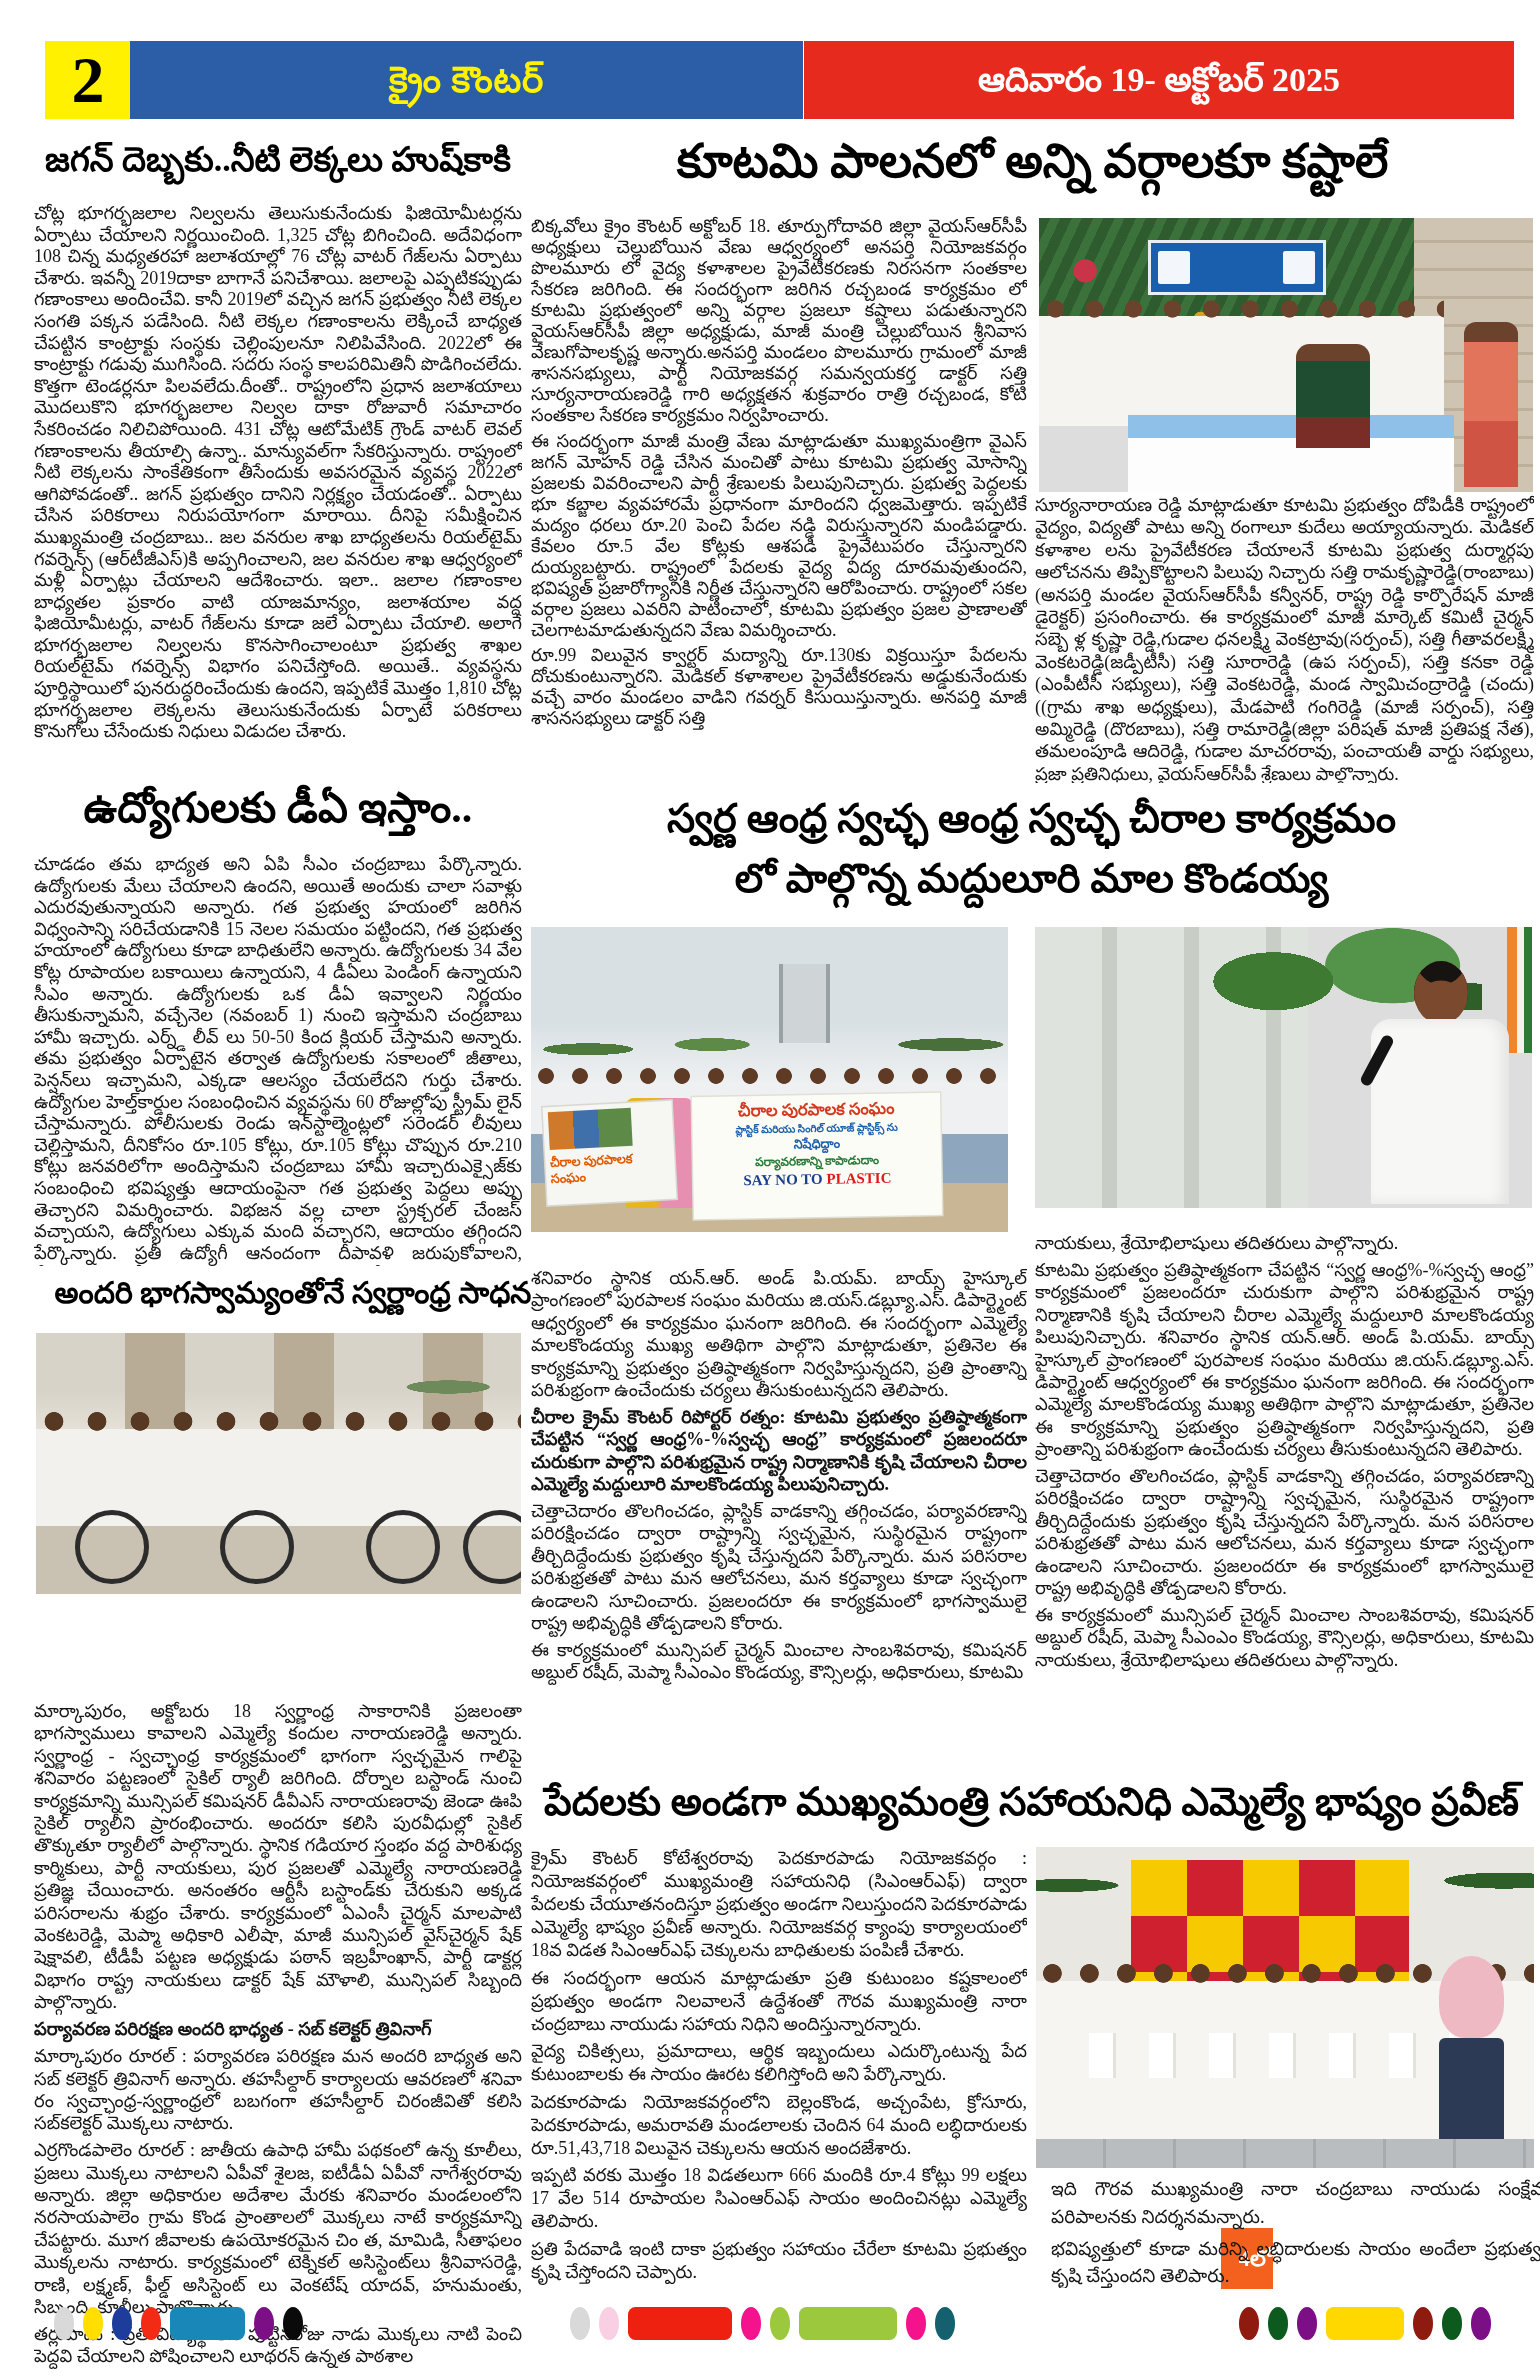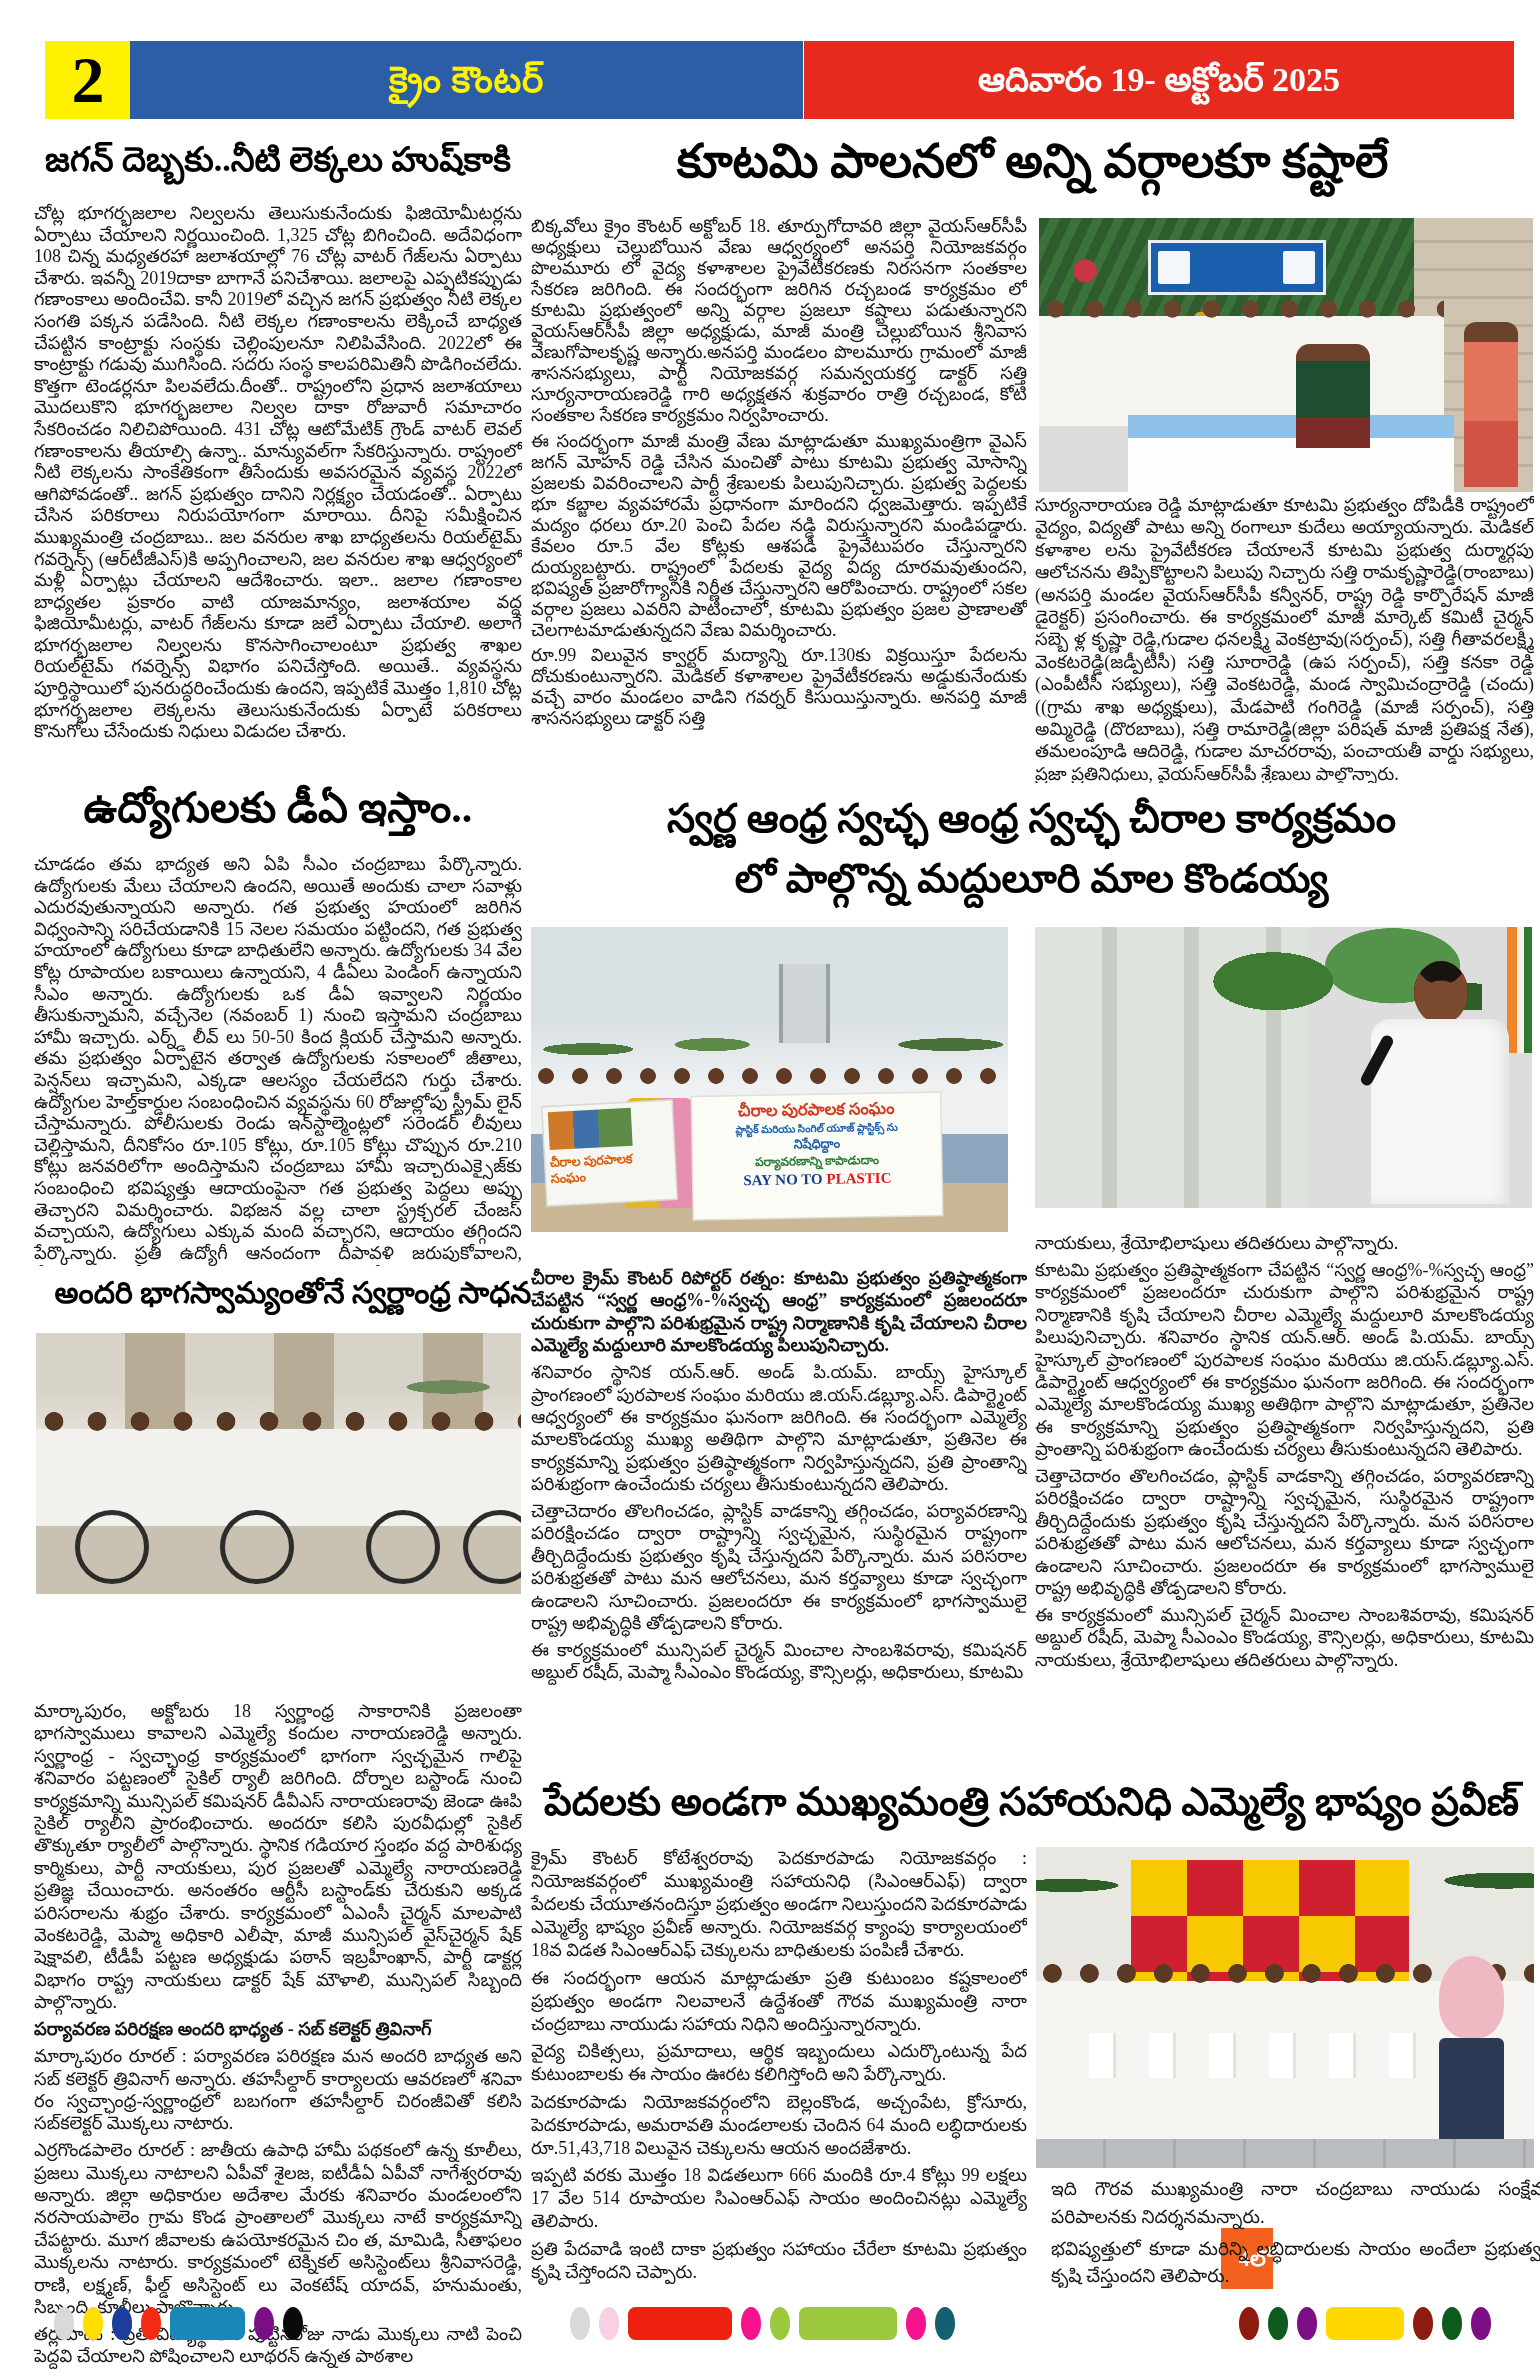--- a/index.html
+++ b/index.html
@@ -242,22 +242,22 @@
     <div class="flag"></div>
     <div class="crowd"></div>
     <div class="man">
       <div class="head"></div>
       <div class="bodyw"></div>
       <div class="mic"></div>
     </div>
   </div>
 
   <div class="abs body b-c1">
+    <p>శనివారం స్థానిక యన్.ఆర్. అండ్ పి.యమ్. బాయ్స్ హైస్కూల్ ప్రాంగణంలో పురపాలక సంఘం మరియు జి.యస్.డబ్ల్యూ.ఎస్. డిపార్ట్మెంట్ ఆధ్వర్యంలో ఈ కార్యక్రమం ఘనంగా జరిగింది. ఈ సందర్భంగా ఎమ్మెల్యే మాలకొండయ్య ముఖ్య అతిథిగా పాల్గొని మాట్లాడుతూ, ప్రతినెల ఈ కార్యక్రమాన్ని ప్రభుత్వం ప్రతిష్ఠాత్మకంగా నిర్వహిస్తున్నదని, ప్రతి ప్రాంతాన్ని పరిశుభ్రంగా ఉంచేందుకు చర్యలు తీసుకుంటున్నదని తెలిపారు.</p>
     <p><span class="lead">చీరాల క్రైమ్ కౌంటర్ రిపోర్టర్ రత్నం: కూటమి ప్రభుత్వం ప్రతిష్ఠాత్మకంగా చేపట్టిన “స్వర్ణ ఆంధ్ర%-%స్వచ్ఛ ఆంధ్ర” కార్యక్రమంలో ప్రజలందరూ చురుకుగా పాల్గొని పరిశుభ్రమైన రాష్ట్ర నిర్మాణానికి కృషి చేయాలని చీరాల ఎమ్మెల్యే మద్దులూరి మాలకొండయ్య పిలుపునిచ్చారు.</span></p>
-    <p>శనివారం స్థానిక యన్.ఆర్. అండ్ పి.యమ్. బాయ్స్ హైస్కూల్ ప్రాంగణంలో పురపాలక సంఘం మరియు జి.యస్.డబ్ల్యూ.ఎస్. డిపార్ట్మెంట్ ఆధ్వర్యంలో ఈ కార్యక్రమం ఘనంగా జరిగింది. ఈ సందర్భంగా ఎమ్మెల్యే మాలకొండయ్య ముఖ్య అతిథిగా పాల్గొని మాట్లాడుతూ, ప్రతినెల ఈ కార్యక్రమాన్ని ప్రభుత్వం ప్రతిష్ఠాత్మకంగా నిర్వహిస్తున్నదని, ప్రతి ప్రాంతాన్ని పరిశుభ్రంగా ఉంచేందుకు చర్యలు తీసుకుంటున్నదని తెలిపారు.</p>
     <p>చెత్తాచెదారం తొలగించడం, ప్లాస్టిక్ వాడకాన్ని తగ్గించడం, పర్యావరణాన్ని పరిరక్షించడం ద్వారా రాష్ట్రాన్ని స్వచ్ఛమైన, సుస్థిరమైన రాష్ట్రంగా తీర్చిదిద్దేందుకు ప్రభుత్వం కృషి చేస్తున్నదని పేర్కొన్నారు. మన పరిసరాల పరిశుభ్రతతో పాటు మన ఆలోచనలు, మన కర్తవ్యాలు కూడా స్వచ్ఛంగా ఉండాలని సూచించారు. ప్రజలందరూ ఈ కార్యక్రమంలో భాగస్వాములై రాష్ట్ర అభివృద్ధికి తోడ్పడాలని కోరారు.</p>
     <p>ఈ కార్యక్రమంలో మున్సిపల్ చైర్మన్ మించాల సాంబశివరావు, కమిషనర్ అబ్దుల్ రషీద్, మెప్మా సీఎంఎం కొండయ్య, కౌన్సిలర్లు, అధికారులు, కూటమి</p>
   </div>
   <div class="abs body b-c2">
     <p>నాయకులు, శ్రేయోభిలాషులు తదితరులు పాల్గొన్నారు.</p>
     <p>కూటమి ప్రభుత్వం ప్రతిష్ఠాత్మకంగా చేపట్టిన “స్వర్ణ ఆంధ్ర%-%స్వచ్ఛ ఆంధ్ర” కార్యక్రమంలో ప్రజలందరూ చురుకుగా పాల్గొని పరిశుభ్రమైన రాష్ట్ర నిర్మాణానికి కృషి చేయాలని చీరాల ఎమ్మెల్యే మద్దులూరి మాలకొండయ్య పిలుపునిచ్చారు. శనివారం స్థానిక యన్.ఆర్. అండ్ పి.యమ్. బాయ్స్ హైస్కూల్ ప్రాంగణంలో పురపాలక సంఘం మరియు జి.యస్.డబ్ల్యూ.ఎస్. డిపార్ట్మెంట్ ఆధ్వర్యంలో ఈ కార్యక్రమం ఘనంగా జరిగింది. ఈ సందర్భంగా ఎమ్మెల్యే మాలకొండయ్య ముఖ్య అతిథిగా పాల్గొని మాట్లాడుతూ, ప్రతినెల ఈ కార్యక్రమాన్ని ప్రభుత్వం ప్రతిష్ఠాత్మకంగా నిర్వహిస్తున్నదని, ప్రతి ప్రాంతాన్ని పరిశుభ్రంగా ఉంచేందుకు చర్యలు తీసుకుంటున్నదని తెలిపారు.</p>
     <p>చెత్తాచెదారం తొలగించడం, ప్లాస్టిక్ వాడకాన్ని తగ్గించడం, పర్యావరణాన్ని పరిరక్షించడం ద్వారా రాష్ట్రాన్ని స్వచ్ఛమైన, సుస్థిరమైన రాష్ట్రంగా తీర్చిదిద్దేందుకు ప్రభుత్వం కృషి చేస్తున్నదని పేర్కొన్నారు. మన పరిసరాల పరిశుభ్రతతో పాటు మన ఆలోచనలు, మన కర్తవ్యాలు కూడా స్వచ్ఛంగా ఉండాలని సూచించారు. ప్రజలందరూ ఈ కార్యక్రమంలో భాగస్వాములై రాష్ట్ర అభివృద్ధికి తోడ్పడాలని కోరారు.</p>
     <p>ఈ కార్యక్రమంలో మున్సిపల్ చైర్మన్ మించాల సాంబశివరావు, కమిషనర్ అబ్దుల్ రషీద్, మెప్మా సీఎంఎం కొండయ్య, కౌన్సిలర్లు, అధికారులు, కూటమి నాయకులు, శ్రేయోభిలాషులు తదితరులు పాల్గొన్నారు.</p>
   </div>
 

